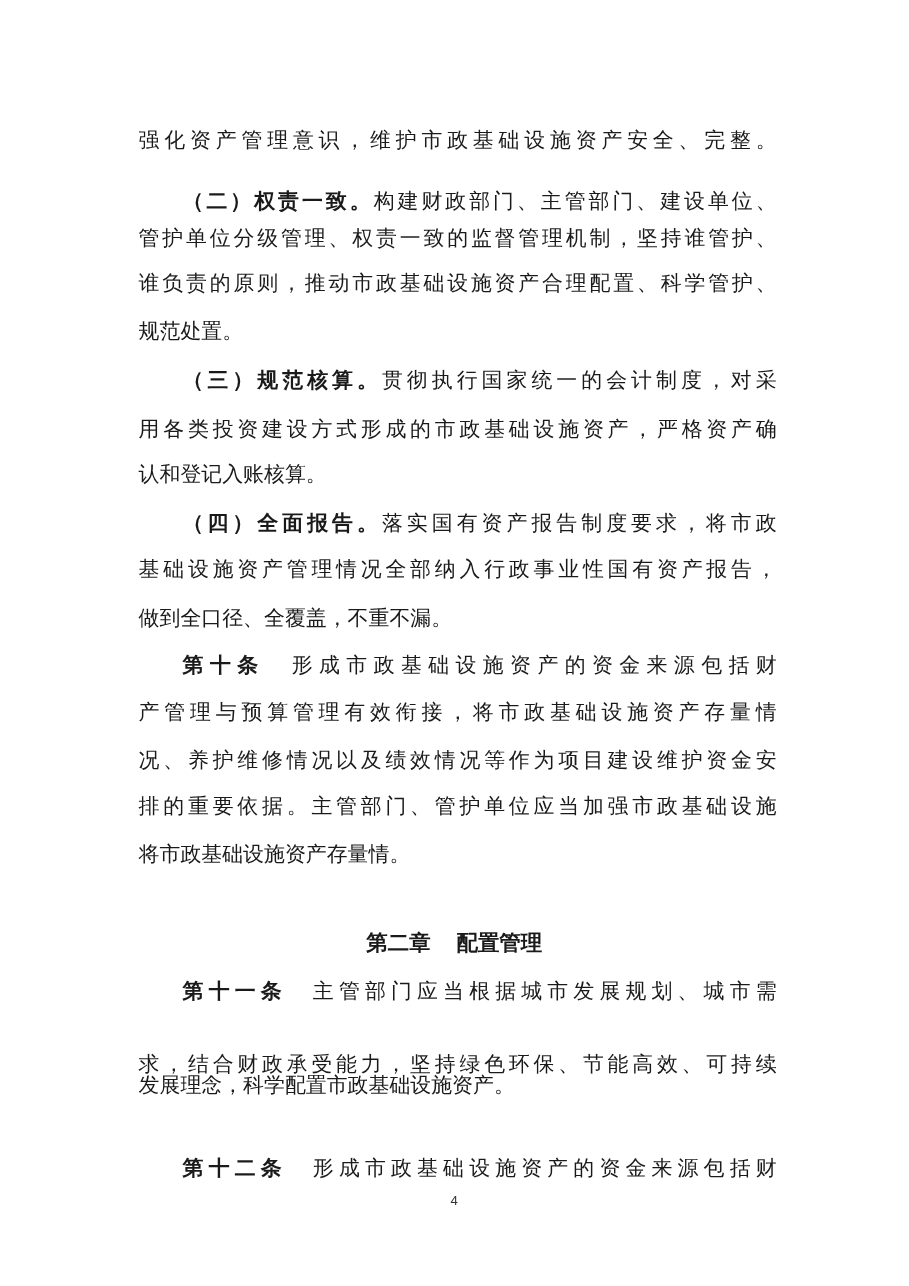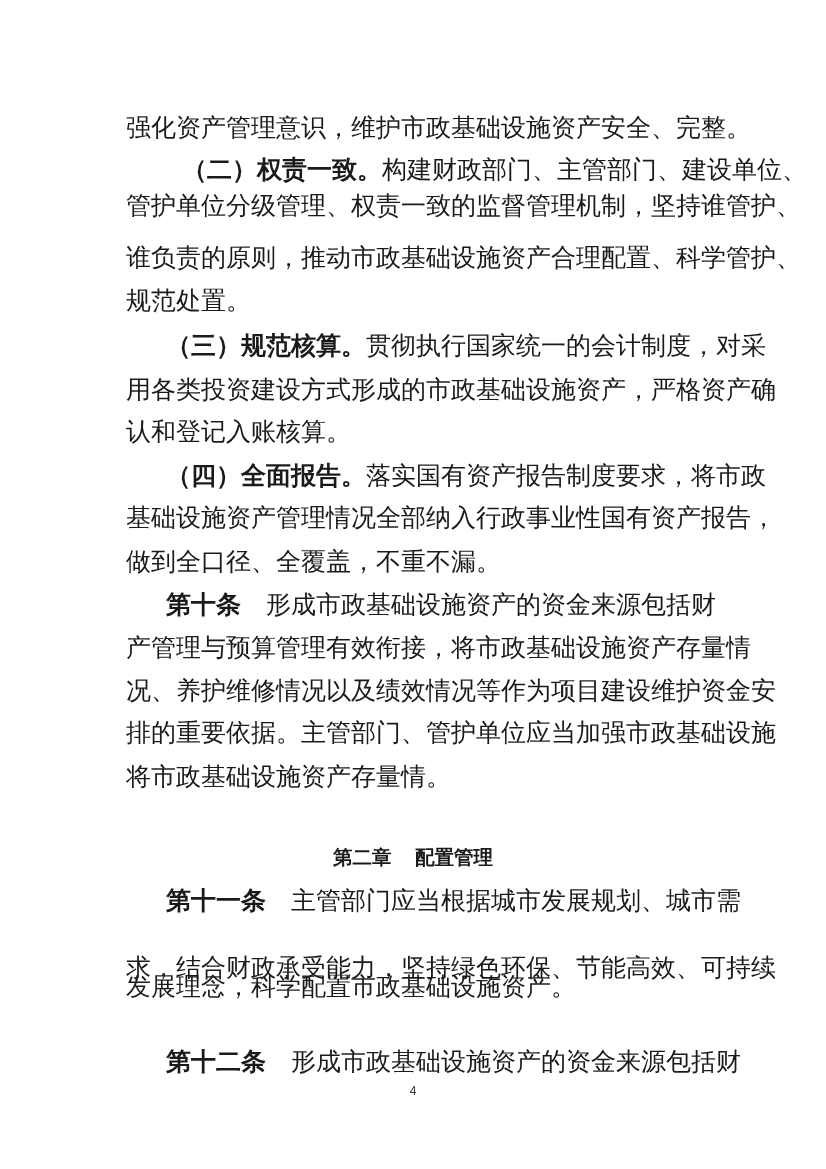--- a/index.html
+++ b/index.html
@@ -1,39 +1,39 @@
 <!DOCTYPE html>
 <html><head>
 <meta charset="utf-8">
 <style>
   html, body { margin: 0; padding: 0; background: #ffffff; }
   body { width: 826px; height: 1169px; position: relative; overflow: hidden;
          font-family: "DejaVu Serif", "Liberation Serif", serif; color: #1a1a1a; }
-  .line { position: absolute; left: 126px; width: 580px; height: 30px; font-size: 25px;
+  .line { position: absolute; left: 126px; width: 580px; height: 30px; font-size: 19px;
           line-height: 30px; white-space: nowrap; text-align: justify; text-align-last: justify; }
   .line.last { text-align-last: left; }
   .line.indent { left: 166px; width: 540px; }
   .b { font-family: "DejaVu Sans", "Liberation Sans", sans-serif; font-weight: bold; }
   .gap { display: inline-block; width: 1em; }
   .chapter { position: absolute; left: 0; width: 826px; top: 843px; text-align: center;
              font-family: "DejaVu Sans", "Liberation Sans", sans-serif; font-weight: bold;
              font-size: 19.5px; line-height: 30px; }
   .chapter .sep { display: inline-block; width: 1.2em; }
   .pageno { position: absolute; left: 0; width: 826px; top: 1084px; text-align: center;
             font-family: "Liberation Sans", sans-serif; font-size: 12px; color: #333; }
 </style>
 </head>
 <body>
 
 <div>
 
   <div class="line" style="top:113px;">强化资产管理意识，维护市政基础设施资产安全、完整。</div>
 
-  <div class="line indent" style="top:155px;margin-left:16px;"><span class="b">（二）权责一致。</span><span>构建财政部门、主管部门、建设单位、</span></div>
-  <div class="line" style="top:191px;">管护单位分级管理、权责一致的监督管理机制，坚持谁管护、</div>
+  <div class="line indent" style="top:168px;"><span class="b">（二）权责一致。</span><span>构建财政部门、主管部门、建设单位、</span></div>
+  <div class="line" style="top:202px;">管护单位分级管理、权责一致的监督管理机制，坚持谁管护、</div>
   <div class="line" style="top:243px;">谁负责的原则，推动市政基础设施资产合理配置、科学管护、</div>
   <div class="line last" style="top:286px;">规范处置。</div>
 
   <div class="line indent" style="top:331px;"><span class="b">（三）规范核算。</span><span>贯彻执行国家统一的会计制度，对采</span></div>
   <div class="line" style="top:375px;">用各类投资建设方式形成的市政基础设施资产，严格资产确</div>
   <div class="line last" style="top:417px;font-family:Liberation Serif, serif;">认和登记入账核算。</div>
 
   <div class="line indent" style="top:461px;"><span class="b">（四）全面报告。</span><span>落实国有资产报告制度要求，将市政</span></div>
   <div class="line" style="top:503px;">基础设施资产管理情况全部纳入行政事业性国有资产报告，</div>
   <div class="line last" style="top:547px;">做到全口径、全覆盖，不重不漏。</div>

